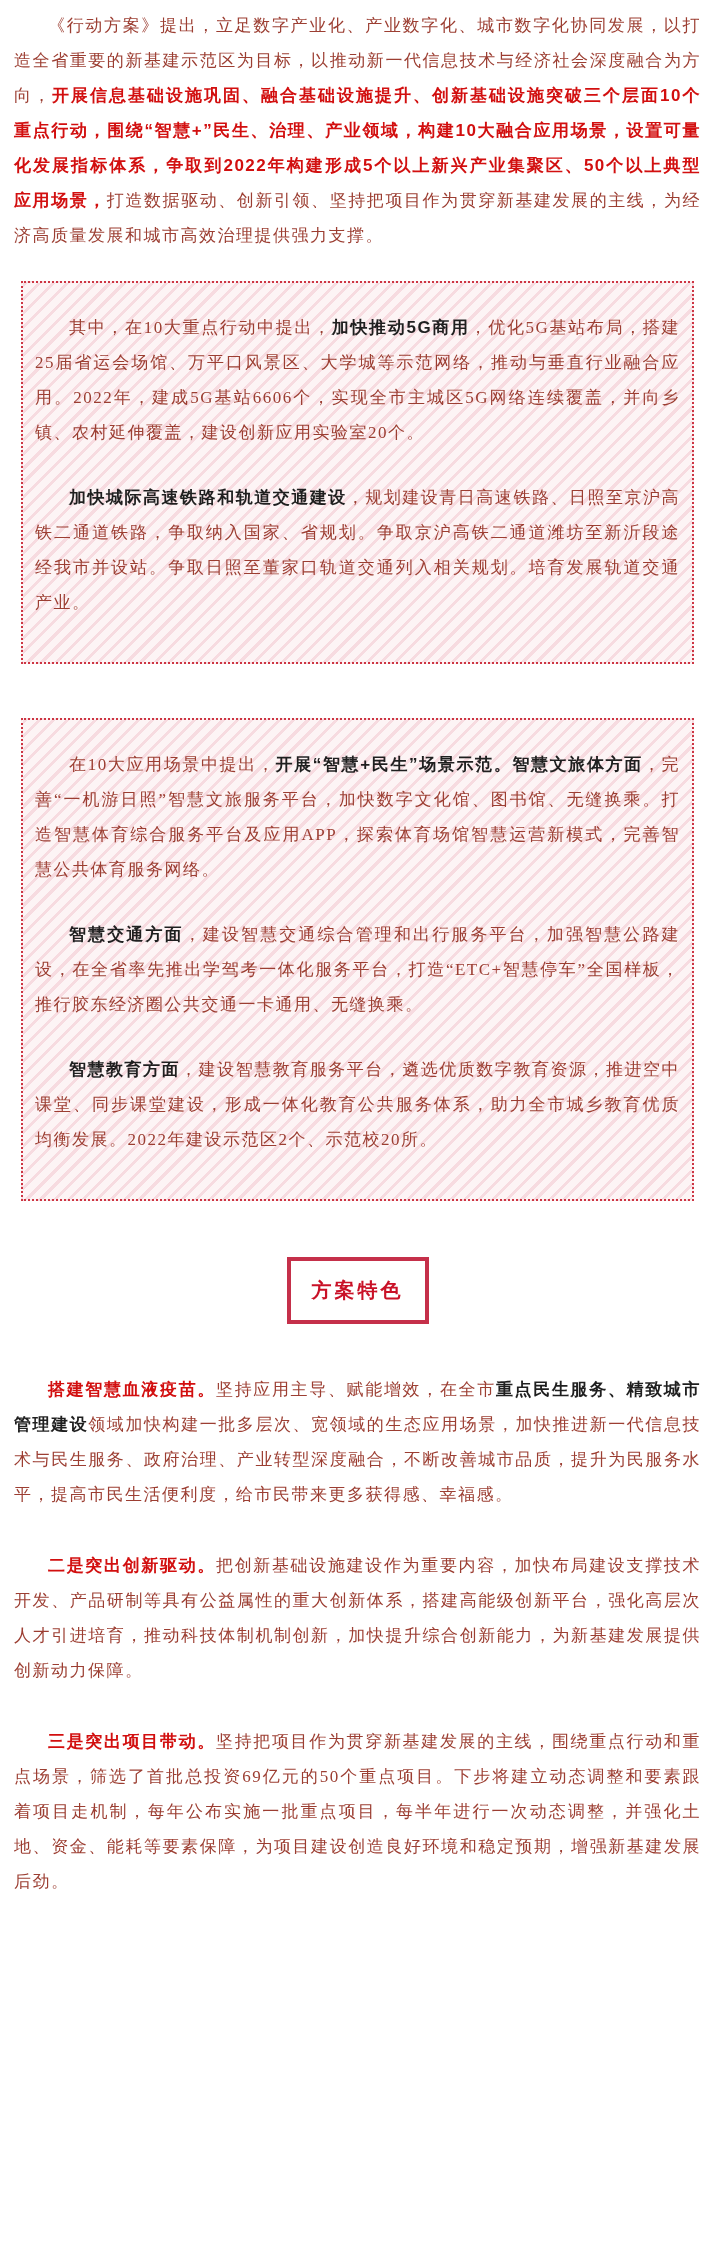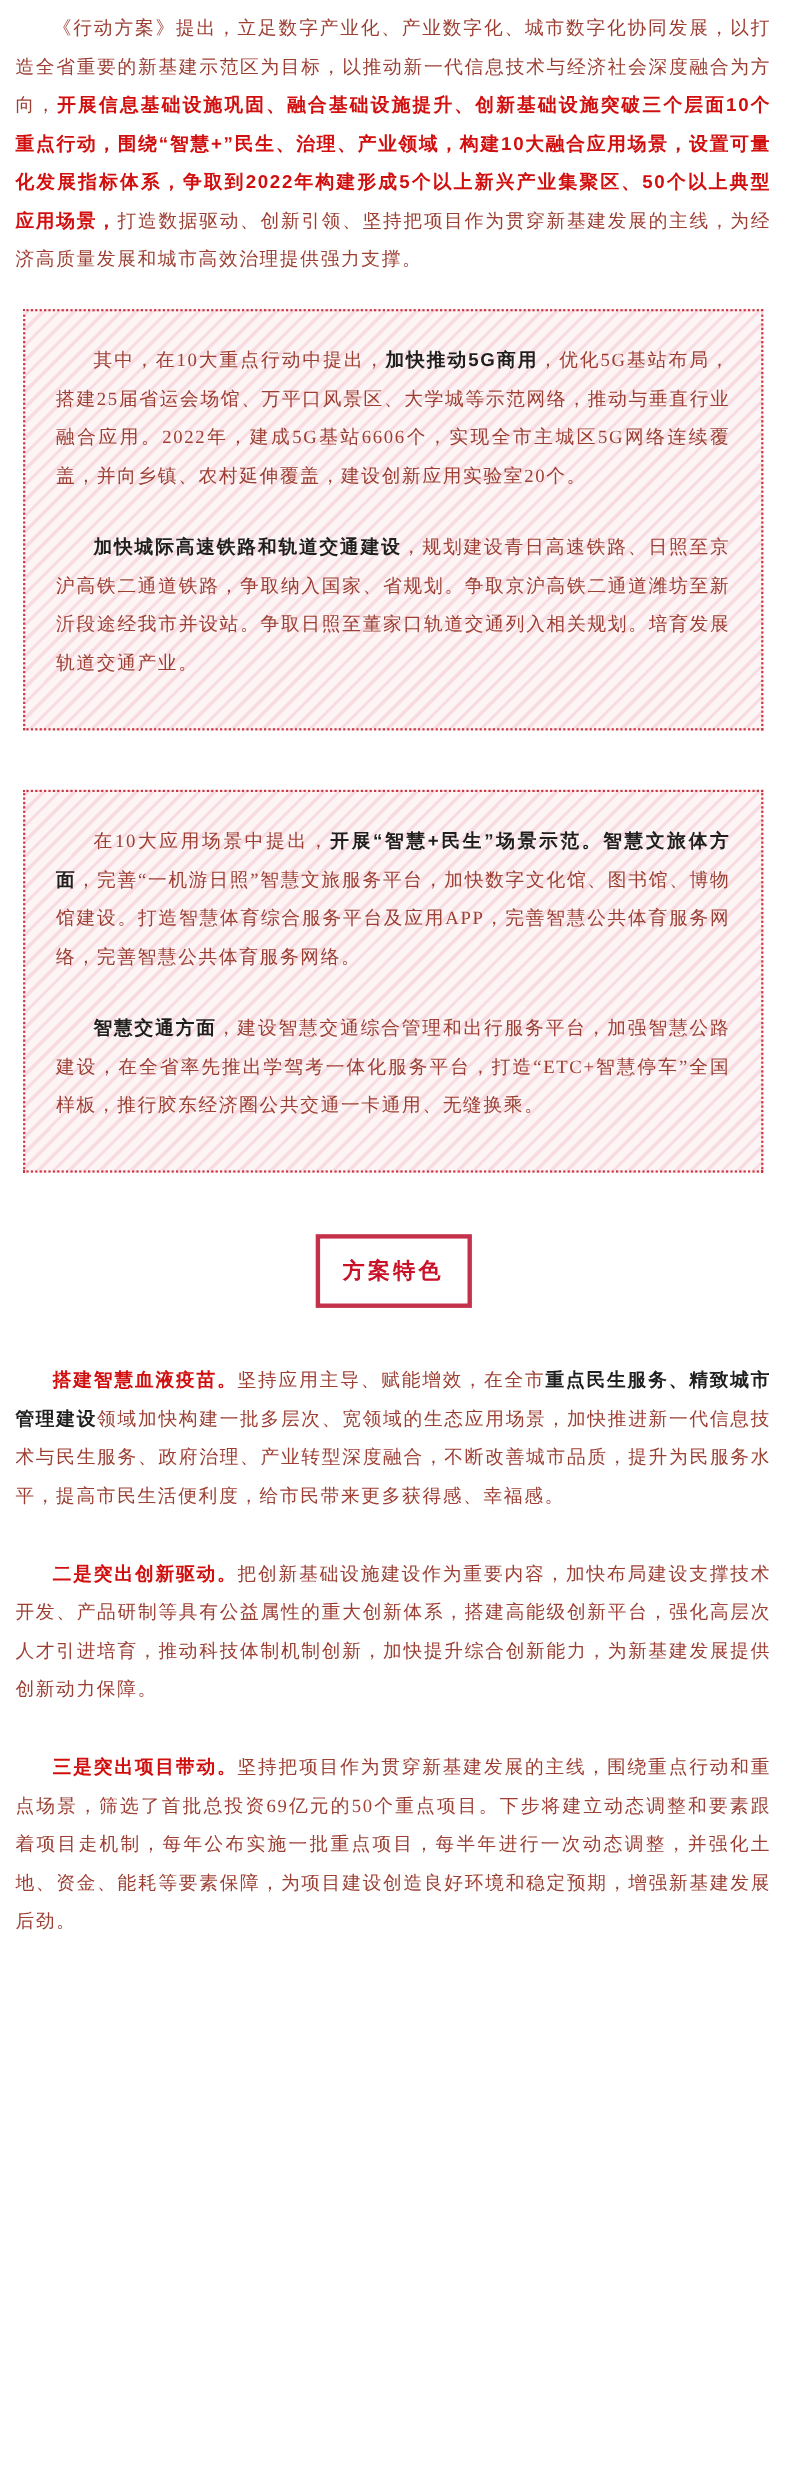--- a/index.html
+++ b/index.html
@@ -46,21 +46,21 @@
   }
   .feature-box{
     margin:28px 21px 0;
     border:2px dotted var(--c-border);
     background:repeating-linear-gradient(135deg,
       var(--c-stripe) 0px, var(--c-stripe) 3px,
       var(--c-box-bg) 3px, var(--c-box-bg) 10px);
     padding:27px 12px 42px;
   }
   .feature-box.second{margin-top:54px;}
-  .feature-box .para{margin:0 16px 30px;}
+  .feature-box .para{margin:0 0 30px;}
   .feature-box .para:last-child{margin-bottom:0;}
   .badge-wrap{
     width:max-content;
     margin:56px auto 0;
   }
   .badge{
     display:block;
     width:max-content;
     background:#ffffff;
     border:4px solid var(--c-badge-border);
@@ -87,22 +87,23 @@
 
   <p class="para"><span class="run-body">《行动方案》提出，立足数字产业化、产业数字化、城市数字化协同发展，以打造全省重要的新基建示范区为目标，以推动新一代信息技术与经济社会深度融合为方向，</span><span class="run-red">开展信息基础设施巩固、融合基础设施提升、创新基础设施突破三个层面10个重点行动，围绕“智慧+”民生、治理、产业领域，构建10大融合应用场景，设置可量化发展指标体系，争取到2022年构建形成5个以上新兴产业集聚区、50个以上典型应用场景，</span><span class="run-body">打造数据驱动、创新引领、坚持把项目作为贯穿新基建发展的主线，为经济高质量发展和城市高效治理提供强力支撑。</span></p>
 
 
   <div class="feature-box">
     <p class="para"><span class="run-body">其中，在10大重点行动中提出，</span><span class="run-dark">加快推动5G商用</span><span class="run-body">，优化5G基站布局，搭建25届省运会场馆、万平口风景区、大学城等示范网络，推动与垂直行业融合应用。2022年，建成5G基站6606个，实现全市主城区5G网络连续覆盖，并向乡镇、农村延伸覆盖，建设创新应用实验室20个。</span></p>
     <p class="para"><span class="run-dark">加快城际高速铁路和轨道交通建设</span><span class="run-body">，规划建设青日高速铁路、日照至京沪高铁二通道铁路，争取纳入国家、省规划。争取京沪高铁二通道潍坊至新沂段途经我市并设站。争取日照至董家口轨道交通列入相关规划。培育发展轨道交通产业。</span></p>
   </div>
 
   <div class="feature-box second">
-    <p class="para"><span class="run-body">在10大应用场景中提出，</span><span class="run-dark">开展“智慧+民生”场景示范。智慧文旅体方面</span><span class="run-body">，完善“一机游日照”智慧文旅服务平台，加快数字文化馆、图书馆、博物馆建设。打造智慧体育综合服务平台及应用APP，完善智慧公共体育服务网络，完善智慧公共体育服务网络。</span></p>
+    <p class="para"><span class="run-body">在10大应用场景中提出，</span><span class="run-dark">开展“智慧+民生”场景示范。智慧文旅体方面</span><span class="run-body">，完善“一机游日照”智慧文旅服务平台，加快数字文化馆、图书馆、无缝换乘。打造智慧体育综合服务平台及应用APP，探索体育场馆智慧运营新模式，完善智慧公共体育服务网络。</span></p>
     <p class="para"><span class="run-dark">智慧交通方面</span><span class="run-body">，建设智慧交通综合管理和出行服务平台，加强智慧公路建设，在全省率先推出学驾考一体化服务平台，打造“ETC+智慧停车”全国样板，推行胶东经济圈公共交通一卡通用、无缝换乘。</span></p>
+    <p class="para"><span class="run-dark">智慧教育方面</span><span class="run-body">，建设智慧教育服务平台，遴选优质数字教育资源，推进空中课堂、同步课堂建设，形成一体化教育公共服务体系，助力全市城乡教育优质均衡发展。2022年建设示范区2个、示范校20所。</span></p>
   </div>
 
   <div class="badge-wrap">
     <span class="badge">方案特色</span>
     <span class="badge-fold"></span>
   </div>
 
   <div class="features">
     <p class="para first"><span class="run-red">搭建智慧血液疫苗。</span><span class="run-body">坚持应用主导、赋能增效，在全市</span><span class="run-dark">重点民生服务、精致城市管理建设</span><span class="run-body">领域加快构建一批多层次、宽领域的生态应用场景，加快推进新一代信息技术与民生服务、政府治理、产业转型深度融合，不断改善城市品质，提升为民服务水平，提高市民生活便利度，给市民带来更多获得感、幸福感。</span></p>
     <p class="para"><span class="run-red">二是突出创新驱动。</span><span class="run-body">把创新基础设施建设作为重要内容，加快布局建设支撑技术开发、产品研制等具有公益属性的重大创新体系，搭建高能级创新平台，强化高层次人才引进培育，推动科技体制机制创新，加快提升综合创新能力，为新基建发展提供创新动力保障。</span></p>

